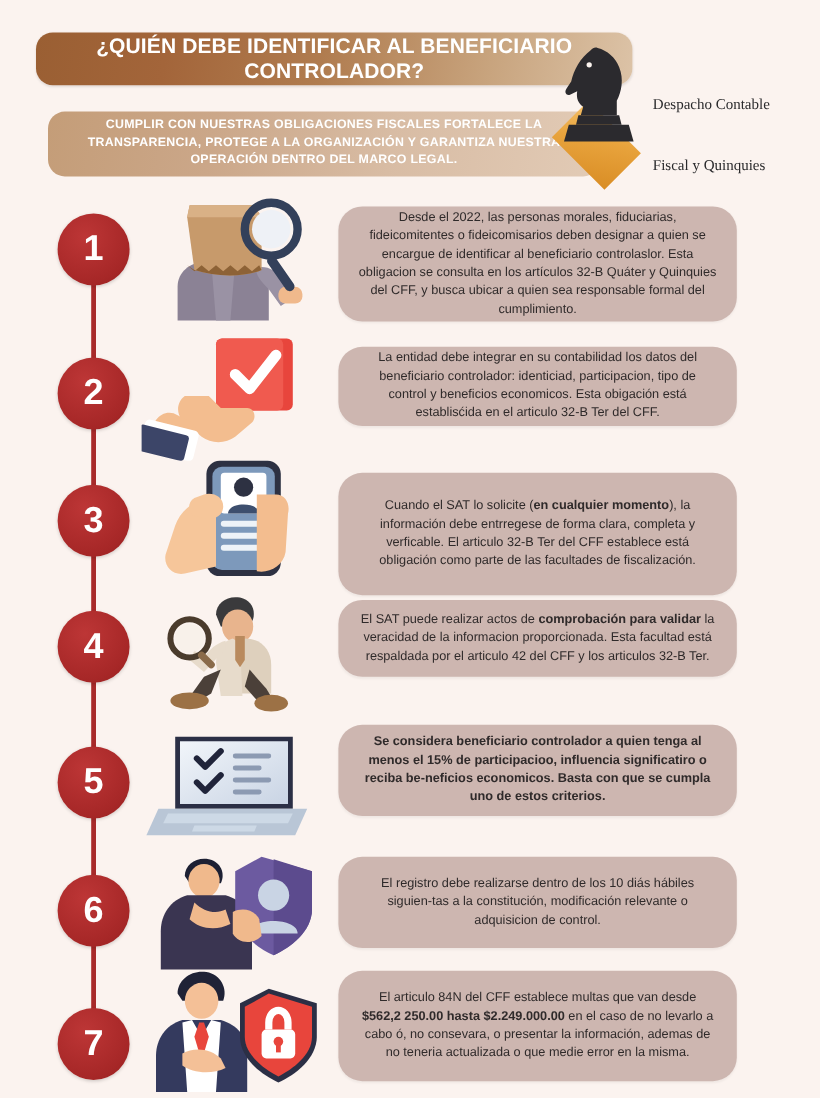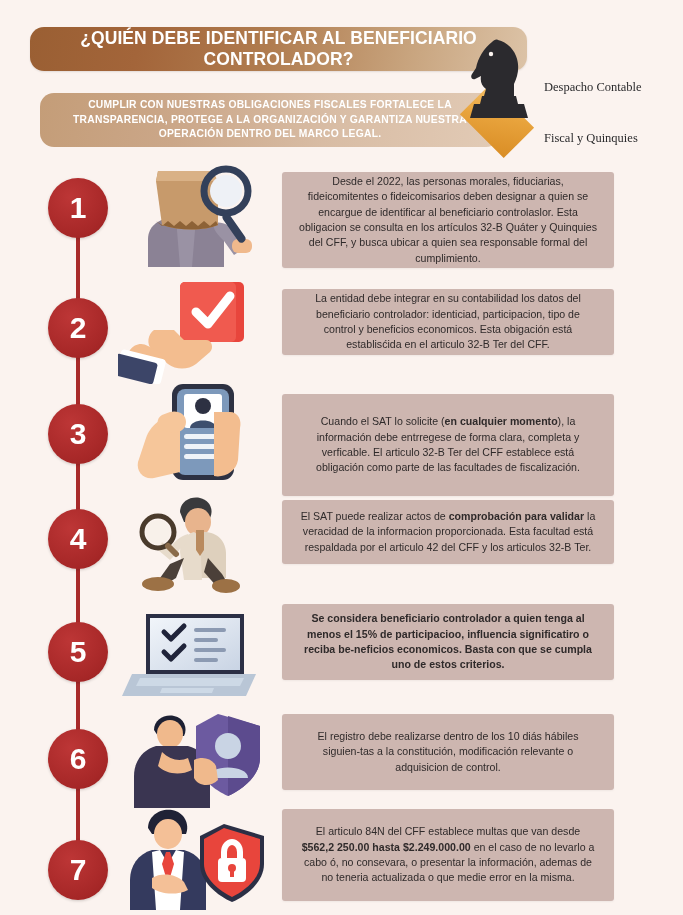--- a/index.html
+++ b/index.html
@@ -157,21 +157,21 @@
     left: 118px;
     width: 158px;
     height: 106px;
   }
   .illustration svg { display: block; }
 
   .text-box {
     position: absolute;
     left: 282px;
     width: 332px;
-    border-radius: 3px;
+    border-radius: 20px;
     background: #cdb6b0;
     display: flex;
     align-items: center;
     justify-content: center;
     box-shadow: 0 1px 2px rgba(0,0,0,0.05);
   }
   .text-box p {
     margin: 0;
     padding: 0 17px;
     text-align: center;

